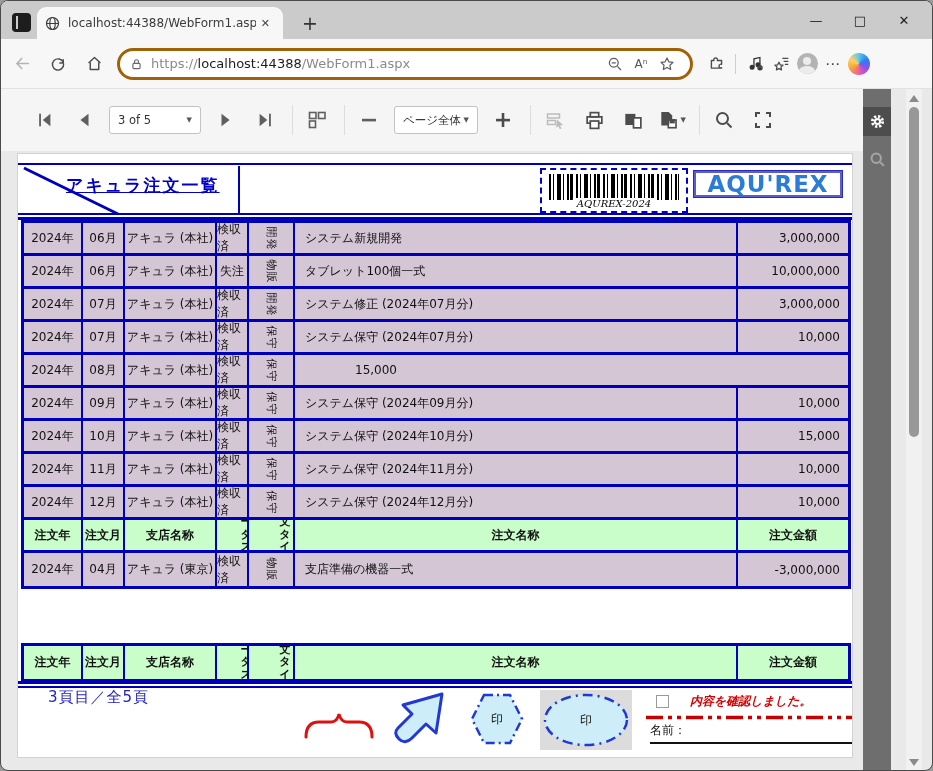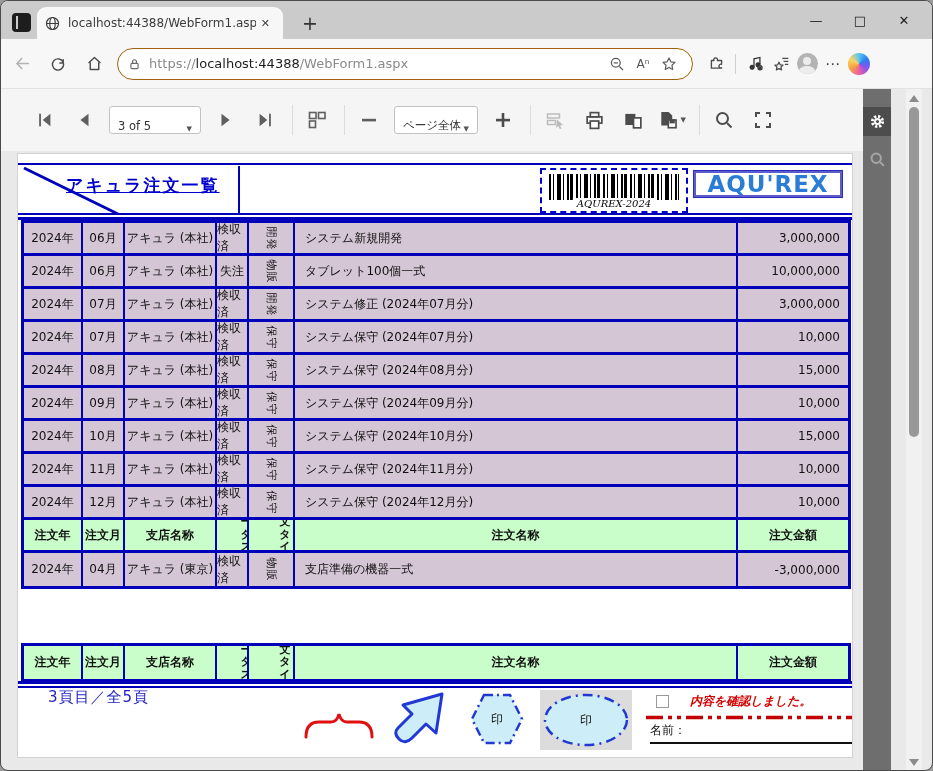--- a/index.html
+++ b/index.html
@@ -19,41 +19,41 @@
   .newtab { position:absolute; left:296px; top:9px; font-size:19px; color:#333; width:26px; height:26px;
             display:flex; align-items:center; justify-content:center; }
   .win-controls { position:absolute; right:6px; top:0; height:38px; display:flex; }
   .win-btn { width:44px; height:38px; display:flex; align-items:center; justify-content:center;
              font-size:13px; color:#1c1c1c; }
 
   
   .navbar { position:absolute; left:0; top:38px; width:100%; height:50px; background:#f7f7f7;
             display:flex; align-items:center; border-bottom:1px solid #e2e2e2; }
   .nav-ic { width:30px; height:30px; display:flex; align-items:center; justify-content:center; margin-left:6px; border-radius:6px; }
-  .addr { height:32px; flex:1; margin:0 10px 0 8px; background:#ffffff; border:1px solid #a16207;
+  .addr { height:32px; flex:1; margin:0 10px 0 8px; background:#ffffff; border:3px solid #a16207;
           border-radius:16px; display:flex; align-items:center; padding:0 10px; max-width:576px; }
   .addr-url { font-size:13px; color:#8a8a8a; margin-left:8px; flex:1; white-space:nowrap; overflow:hidden; }
   .addr-url .domain { color:#1d1d1d; }
   .pill-ic { width:26px; height:26px; display:flex; align-items:center; justify-content:center; }
   .readaloud { font-size:12px; color:#555; }
   .right-ics { display:flex; align-items:center; margin-right:8px; }
   .vdiv { width:1px; height:20px; background:#cfcfcf; margin:0 6px; }
   .avatar { width:21px; height:21px; border-radius:50%; background:#b3b3b3; position:relative; overflow:hidden; }
   .avatar .head { position:absolute; left:6.5px; top:4px; width:8px; height:8px; border-radius:50%; background:#ececec; }
   .avatar .bod { position:absolute; left:2.5px; top:13px; width:16px; height:10px; border-radius:50%; background:#ececec; }
   .dots { font-size:15px; color:#444; letter-spacing:1px; }
   .copilot { width:22px; height:22px; border-radius:50%;
              background:conic-gradient(#58c7f3,#2f7cf0,#8b52ee,#ec5da4,#f6a23c,#ffd25e,#58c7f3); }
 
   
   .rtoolbar { position:absolute; left:0; top:88px; width:862px; height:62px; background:#f5f5f5;
               display:flex; align-items:center; padding-left:30px; }
   .vbtn { width:28px; height:28px; display:flex; align-items:center; justify-content:center; margin-right:11px; }
   .pagebox,.zoombox { height:28px; background:#fff; border:1px solid #c2c2c2; border-radius:3px;
-             display:flex; align-items:flex-end; justify-content:space-between; padding:0 8px; margin-right:11px; }
+             display:flex; align-items:center; justify-content:space-between; padding:0 8px; margin-right:11px; }
   .pagebox { width:92px; } .zoombox { width:84px; }
   .boxtxt { font-size:11.5px; color:#333; }
   .caret { font-size:7px; color:#555; }
   .tsep { width:1px; height:30px; background:#dcdcdc; margin:0 10px 0 2px; }
   .disabled { opacity:.38; }
   .caret-sm { font-size:7px; color:#555; margin-left:2px; }
 
   
   .chevron-collapse { position:absolute; left:884px; top:92px; font-size:14px; color:#555; font-weight:bold; }
   .sidepanel { position:absolute; left:862px; top:88px; width:28px; height:683px; background:#6e6e6e; }
@@ -411,21 +411,20 @@
           <div class="cell c-amt">10,000</div>
       </div>
       <div class="trow">
         <div class="cell c-year">2024年</div>
           <div class="cell c-month">08月</div>
           <div class="cell c-branch">アキュラ (本社)</div>
           <div class="cell c-status">検収済</div>
           <div class="cell c-type rotwrap">
             <span>保守</span>
           </div>
-          <div class="cell c-name">システム保守 (2024年08月分)</div>
           <div class="cell c-amt">15,000</div>
       </div>
       <div class="trow">
         <div class="cell c-year">2024年</div>
           <div class="cell c-month">09月</div>
           <div class="cell c-branch">アキュラ (本社)</div>
           <div class="cell c-status">検収済</div>
           <div class="cell c-type rotwrap">
             <span>保守</span>
           </div>

